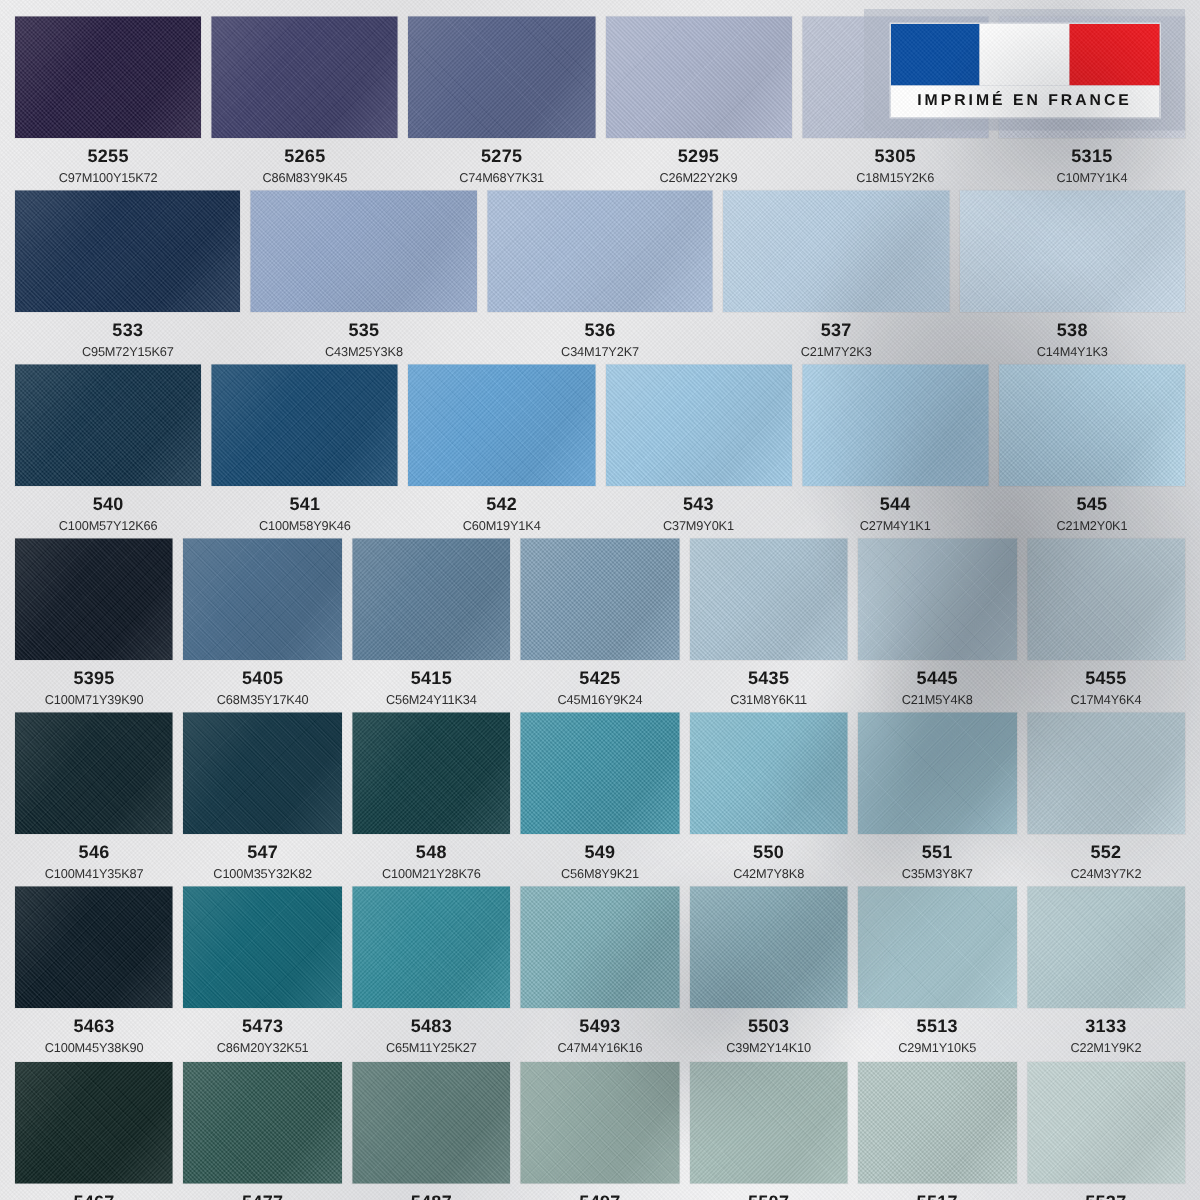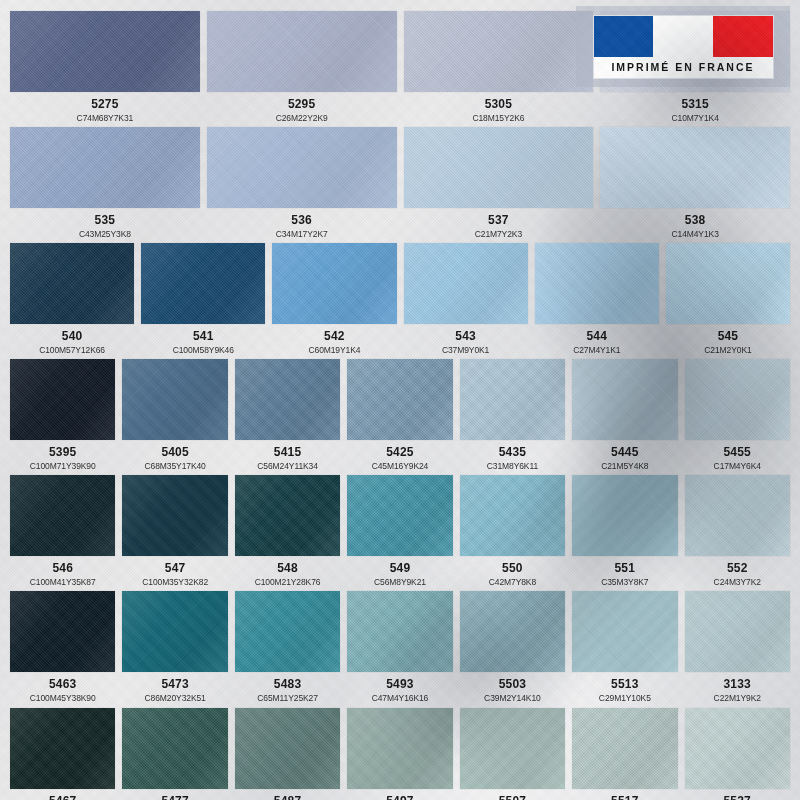--- a/index.html
+++ b/index.html
@@ -186,20 +186,30 @@
 <div id="page">
 
   <div class="drape drape-a"></div>
   <div class="drape drape-b"></div>
   <div class="drape drape-c"></div>
   <div class="drape drape-d"></div>
 
   <div id="grid">
       <div class="swatch-row">
         <div class="swatch-cell">
+          <div class="swatch-chip" style="background-color: rgb(36, 26, 63);"></div>
+          <div class="swatch-code">5255</div>
+          <div class="swatch-cmyk">C97M100Y15K72</div>
+        </div>
+        <div class="swatch-cell">
+          <div class="swatch-chip" style="background-color: rgb(60, 60, 104);"></div>
+          <div class="swatch-code">5265</div>
+          <div class="swatch-cmyk">C86M83Y9K45</div>
+        </div>
+        <div class="swatch-cell">
           <div class="swatch-chip" style="background-color: rgb(83, 95, 136);"></div>
           <div class="swatch-code">5275</div>
           <div class="swatch-cmyk">C74M68Y7K31</div>
         </div>
         <div class="swatch-cell">
           <div class="swatch-chip" style="background-color: rgb(174, 183, 209);"></div>
           <div class="swatch-code">5295</div>
           <div class="swatch-cmyk">C26M22Y2K9</div>
         </div>
         <div class="swatch-cell">
@@ -207,20 +217,25 @@
           <div class="swatch-code">5305</div>
           <div class="swatch-cmyk">C18M15Y2K6</div>
         </div>
         <div class="swatch-cell">
           <div class="swatch-chip" style="background-color: rgb(207, 212, 225);"></div>
           <div class="swatch-code">5315</div>
           <div class="swatch-cmyk">C10M7Y1K4</div>
         </div>
       </div>
       <div class="swatch-row">
+        <div class="swatch-cell">
+          <div class="swatch-chip" style="background-color: rgb(19, 43, 76);"></div>
+          <div class="swatch-code">533</div>
+          <div class="swatch-cmyk">C95M72Y15K67</div>
+        </div>
         <div class="swatch-cell">
           <div class="swatch-chip" style="background-color: rgb(147, 168, 204);"></div>
           <div class="swatch-code">535</div>
           <div class="swatch-cmyk">C43M25Y3K8</div>
         </div>
         <div class="swatch-cell">
           <div class="swatch-chip" style="background-color: rgb(168, 189, 219);"></div>
           <div class="swatch-code">536</div>
           <div class="swatch-cmyk">C34M17Y2K7</div>
         </div>

